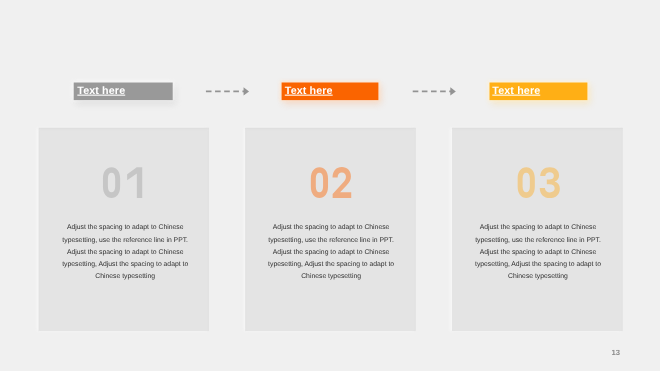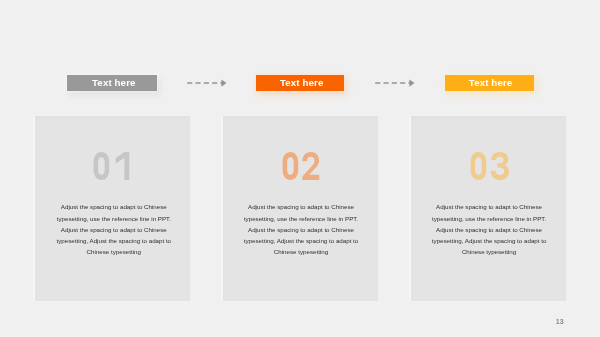--- a/index.html
+++ b/index.html
@@ -20,29 +20,30 @@
     height: 337px;
     background: #f0f0f0;
   }
 
   
   .btn {
     position: absolute;
     height: 16.5px;
     display: flex;
     align-items: center;
-    justify-content: center;
+    justify-content: flex-start;
     padding-left: 3px;
     box-sizing: border-box;
     color: #ffffff;
     font-weight: bold;
     font-size: 9.75px;
     letter-spacing: 0.1px;
     white-space: nowrap;
     transform: translateZ(0);
+    text-decoration: underline;
   }
   .btn-1 { left: 67.3px; top: 74.6px; width: 90px;  background: #999999;
            box-shadow: 0 0 4px 1.2px rgba(252,252,252,0.75), 2px 3px 6px rgba(168,168,168,0.33); }
   .btn-2 { left: 255.9px; top: 74.6px; width: 88.6px; background: #fa6400;
            box-shadow: 0 0 3px 1.2px rgba(255,228,205,0.8), 2px 3px 7px rgba(250,150,80,0.3); }
   .btn-3 { left: 444.6px; top: 74.6px; width: 89px;  background: #ffaf15;
            box-shadow: 0 0 3px 1.2px rgba(255,243,212,0.8), 2px 3px 7px rgba(255,200,80,0.3); }
 
   
   .arrow { position: absolute; }

